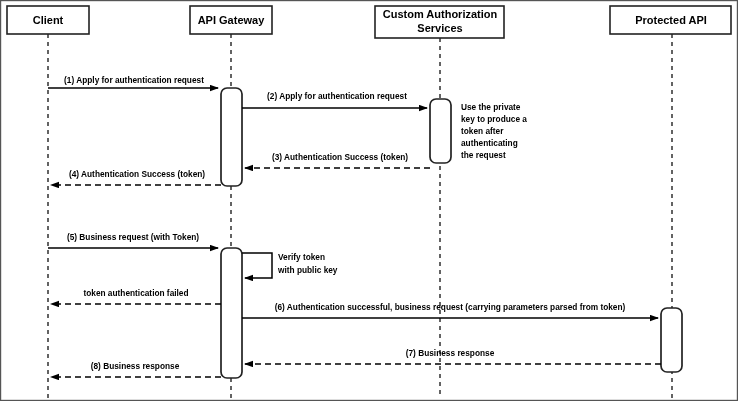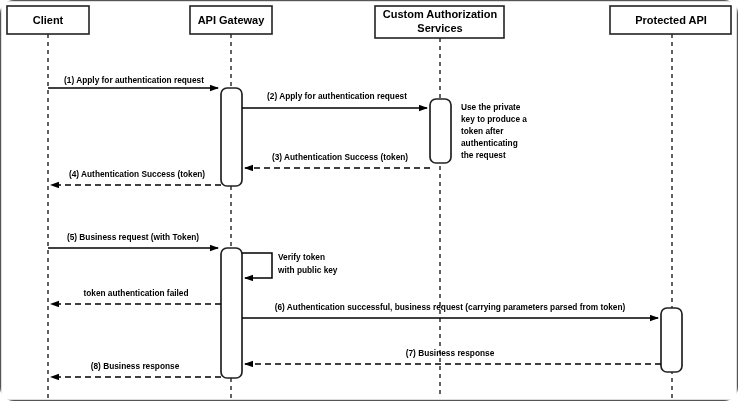--- a/index.html
+++ b/index.html
@@ -10,21 +10,20 @@
   }
   body {
     font-family: "Liberation Sans", "DejaVu Sans", sans-serif;
   }
   #diagram-root {
     position: relative;
     width: 738px;
     height: 401px;
     background: #ffffff;
     overflow: hidden;
-    border-radius: 14px;
   }
   #diagram-svg {
     position: absolute;
     left: 0;
     top: 0;
     width: 738px;
     height: 401px;
   }
   .participant-box {
     fill: #ffffff;

